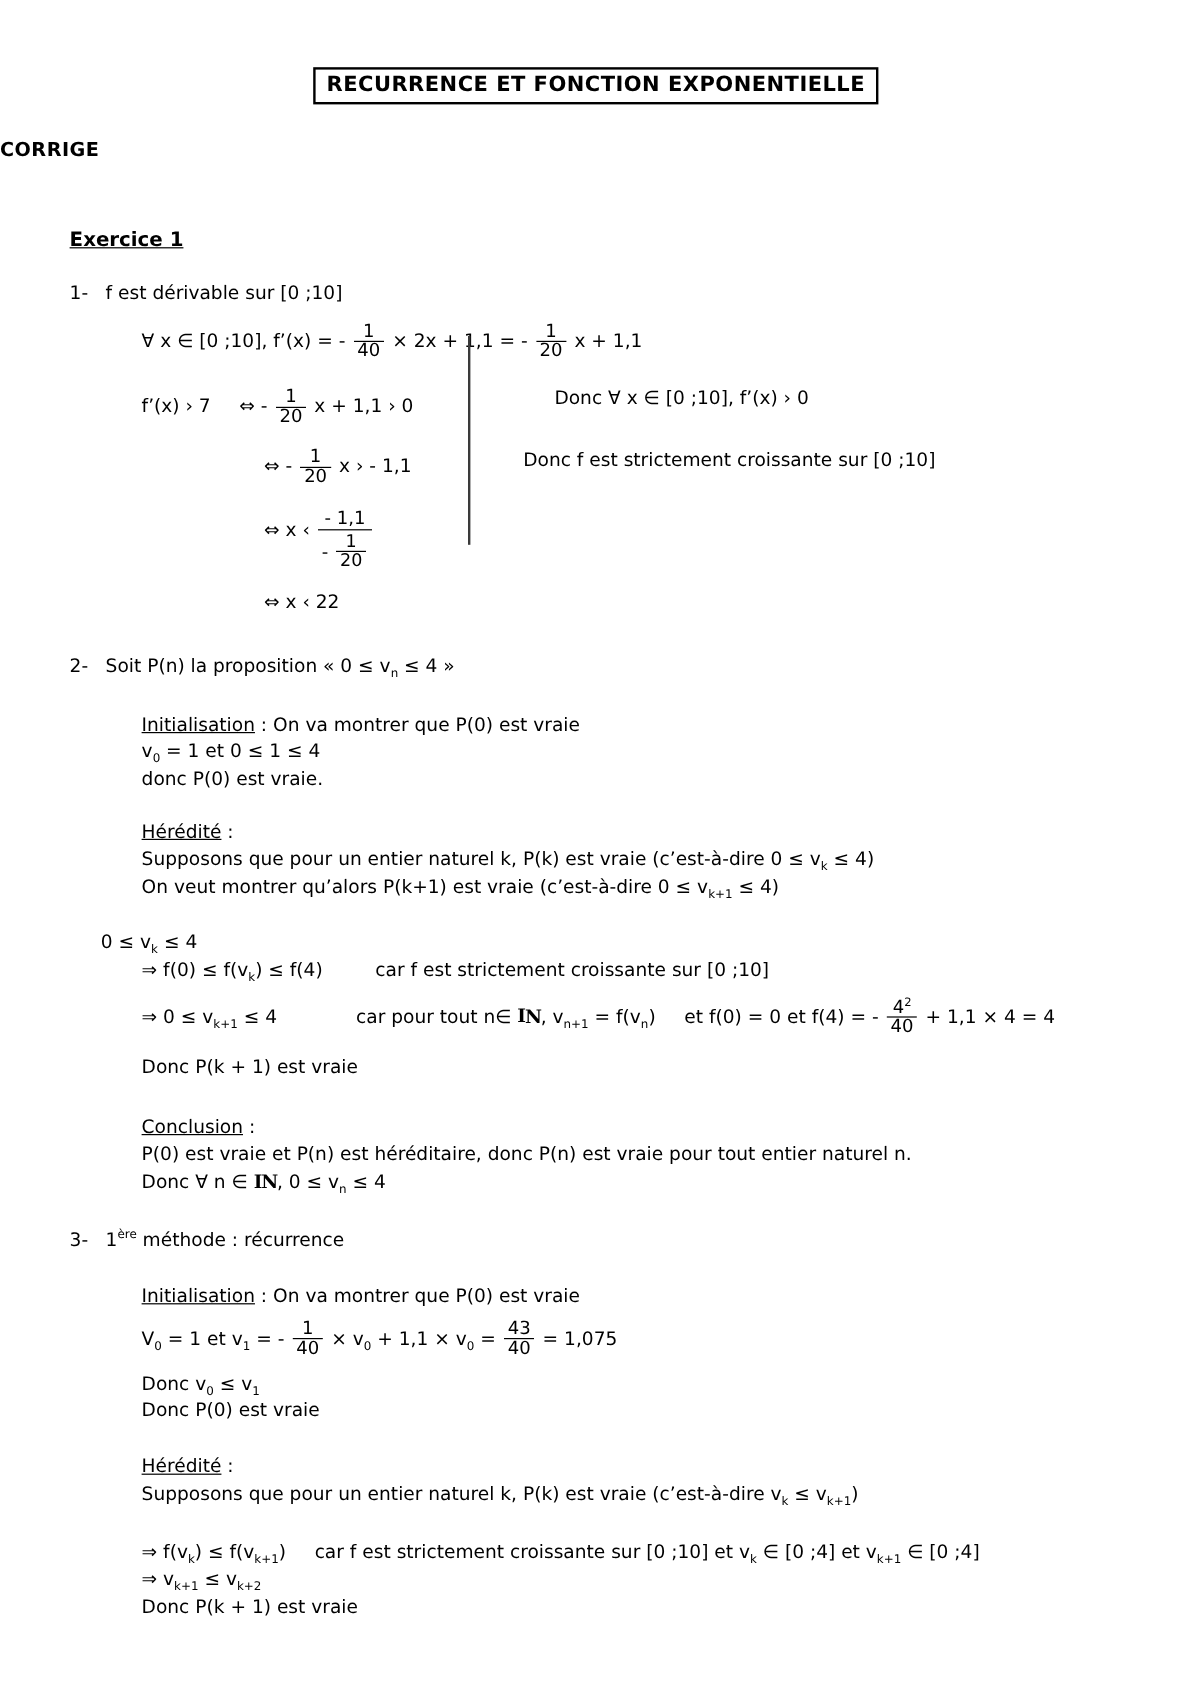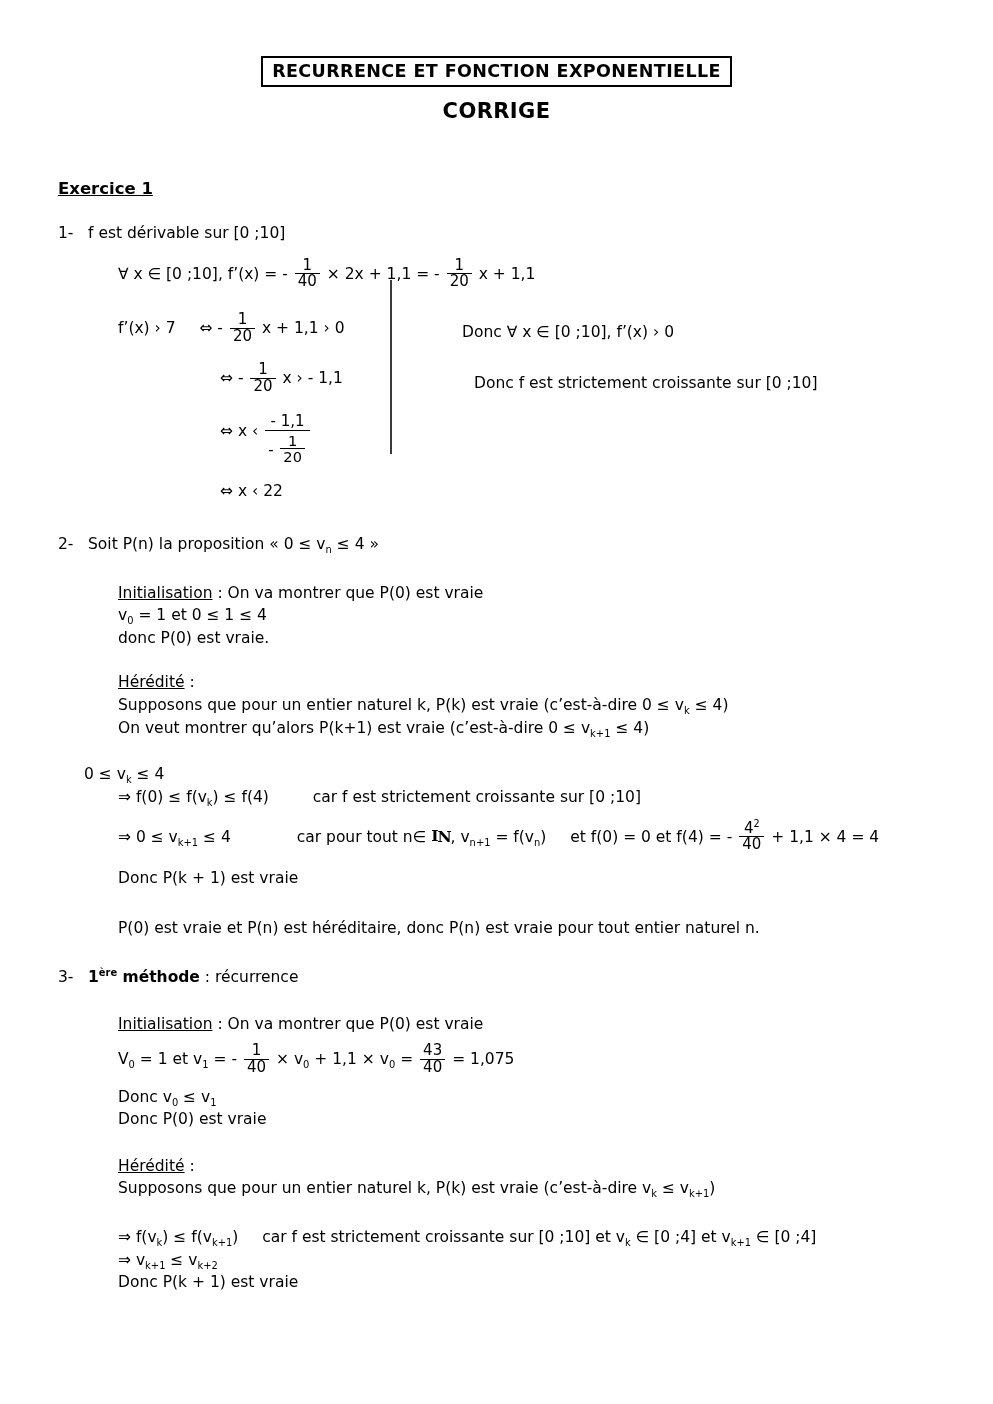--- a/index.html
+++ b/index.html
@@ -20,43 +20,43 @@
   .title-wrap { text-align: center; padding-top: 56px; }
   .title-box {
     display: inline-block;
     border: 2px solid #000;
     padding: 3px 9px 4px 9px;
     font-weight: bold;
     font-size: 17.5px;
     letter-spacing: 0.4px;
   }
   .subtitle {
-    text-align: center;
+    text-align: left;
     font-weight: bold;
-    font-size: 21px;
-    margin-top: 12px;
+    font-size: 16px;
+    margin-top: 28px;
     letter-spacing: 0.4px;
   }
 
   
   .exercice {
     margin-top: 34px;
     margin-left: 58px;
     font-weight: bold;
     font-size: 16.5px;
     text-decoration: underline;
     display: inline-block;
   }
 
   
   .row { position: relative; line-height: 1.46; }
   .red  { color: #000000; }
   .blk  { color: #000000; }
   .u    { text-decoration: underline; }
-  .b    { font-weight: bold; }
+  .b    { font-weight: normal; }
 
   .item { position: relative; margin-left: 88px; }
   .item > .marker { position: absolute; left: -30px; top: 0; }
 
   .indent { margin-left: 118px; }
   .indent2 { margin-left: 140px; }
 
   
   .frac {
     display: inline-block;
@@ -165,21 +165,21 @@
   </div>
 
   <div style="height:16px"></div>
   <div class="row" style="margin-left:220px">⇔ x ‹ 22</div>
 
   
   <div class="vrule"></div>
 
   
   <div class="rblock" style="left:462px; top:323px;">Donc ∀ x ∈ [0 ;10], f’(x) › 0</div>
-  <div class="rblock" style="left:474px; top:374px;">Donc f est strictement croissante sur [0 ;10]</div>
+  <div class="rblock" style="left:436px; top:374px;">Donc f est strictement croissante sur [0 ;10]</div>
 
   
   <div style="height:30px"></div>
   <div class="item row">
     <span class="marker blk">2-</span>
     <span class="red"><span>Soit P(n) la proposition « 0 ≤ v</span><sub>n</sub><span> ≤ 4 »</span></span>
   </div>
 
   <div style="height:26px"></div>
   <div class="row indent">
@@ -222,21 +222,27 @@
       <span class="n"><span>4</span><sup>2</sup></span>
       <span class="d">40</span>
     </span>
     <span>+ 1,1 × 4  = 4</span>
   </div>
 
   <div style="height:14px"></div>
   <div class="row indent">Donc P(k + 1) est vraie</div>
 
   <div style="height:28px"></div>
+  <div class="row indent">
+    <span class="red u">Conclusion</span><span class="red"> :</span>
+  </div>
   <div class="row indent red">P(0) est vraie et P(n) est héréditaire, donc P(n) est vraie pour tout entier naturel n.</div>
+  <div class="row indent red">
+    <span>Donc ∀ n ∈ </span><span class="nat">N</span><span>, 0 ≤ v</span><sub>n</sub><span> ≤ 4</span>
+  </div>
 
   
   <div style="height:26px"></div>
   <div class="item row">
     <span class="marker">3-</span>
     <span class="b"><span>1</span><sup>ère</sup><span> méthode</span></span><span> : récurrence</span>
   </div>
 
   <div style="height:24px"></div>
   <div class="row indent">

